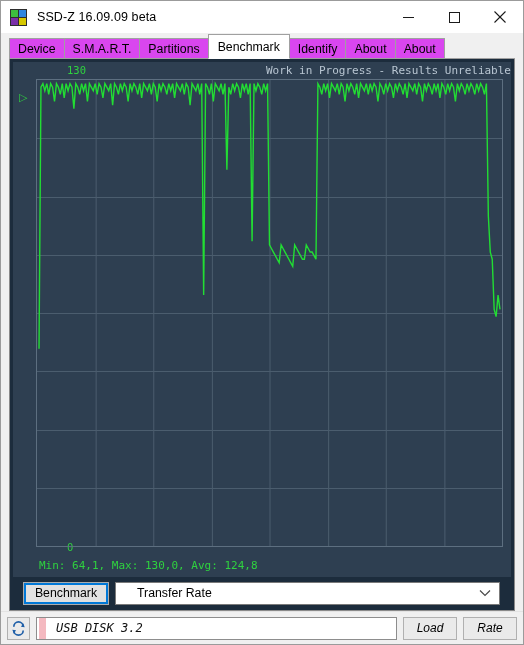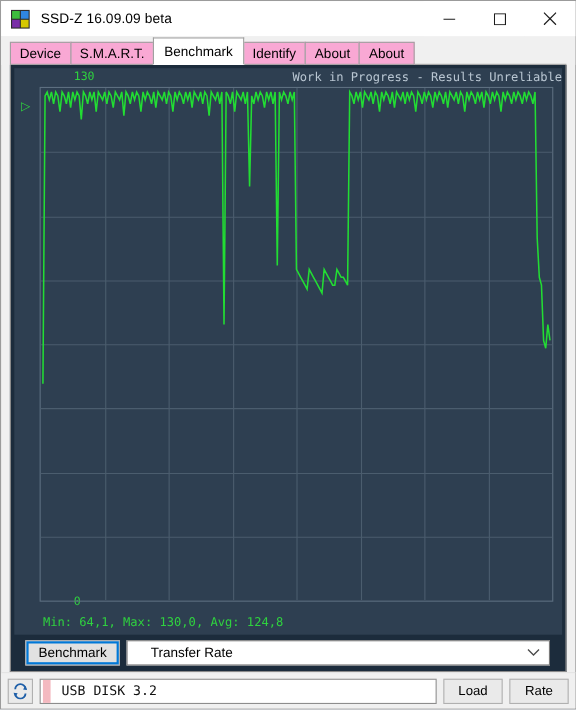--- a/index.html
+++ b/index.html
@@ -79,21 +79,21 @@
   }
   .tab {
     position: relative;
     height: 21px;
     padding: 0 8px;
     display: flex;
     align-items: center;
     font-size: 12.3px;
     color: #000000;
     border: 1px solid #a0a0a0;
-    background: #f9a8d4;
+    background: #d946ef;
     margin-right: -1px;
     white-space: nowrap;
     z-index: 1;
   }
   .tab.active {
     background: #ffffff;
     height: 25px;
     border-bottom: 1px solid #ffffff;
     z-index: 3;
     margin-top: -2px;
@@ -216,20 +216,21 @@
   .statusbar {
     flex: 0 0 auto;
     height: 33px;
     background: #f0f0f0;
     display: flex;
     align-items: center;
     padding: 0 6px;
     gap: 6px;
     position: relative;
     border-top: 1px solid #e3e3e3;
+    font-style: italic;
   }
   .refresh-btn {
     width: 23px; height: 23px;
     background: #eaeaea;
     border: 1px solid #b0b0b0;
     display: flex; align-items: center; justify-content: center;
   }
   .drive-field {
     flex: 1 1 auto;
     height: 23px;
@@ -307,20 +308,21 @@
             <line x1="0.5" y1="0.5" x2="11.5" y2="11.5" stroke="#1b1b1b" stroke-width="1.1"></line>
             <line x1="11.5" y1="0.5" x2="0.5" y2="11.5" stroke="#1b1b1b" stroke-width="1.1"></line>
           </svg>
       </div>
     </div>
   </div>
 
   <div class="tabstrip">
     <div class="tab">Device</div>
     <div class="tab">S.M.A.R.T.</div>
+    <div class="tab">Partitions</div>
     <div class="tab active">Benchmark</div>
     <div class="tab">Identify</div>
     <div class="tab">About</div>
     <div class="tab">About</div>
   </div>
 
   <div class="panel">
 
     <div class="graph-wrap">
       <div class="graph-title">Work in Progress - Results Unreliable</div>

